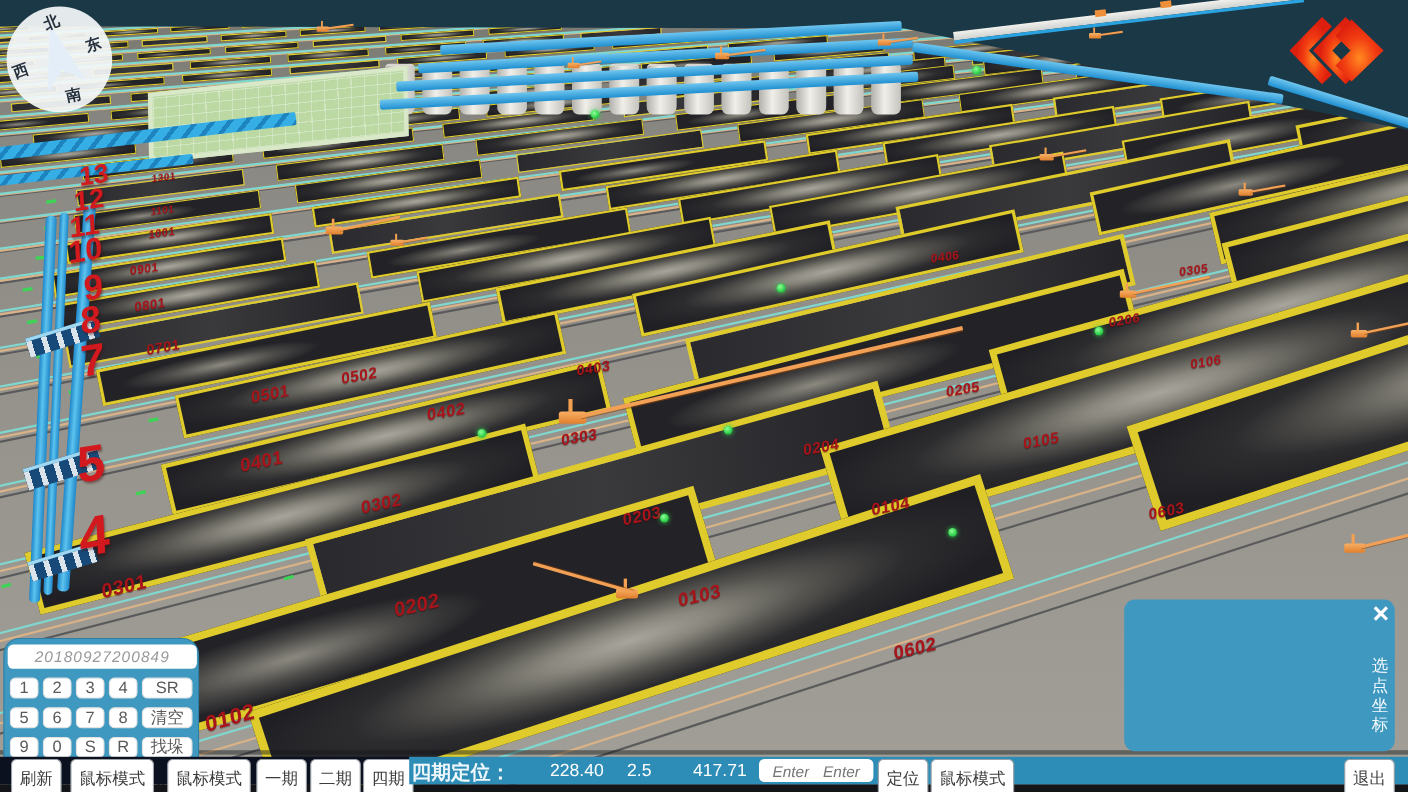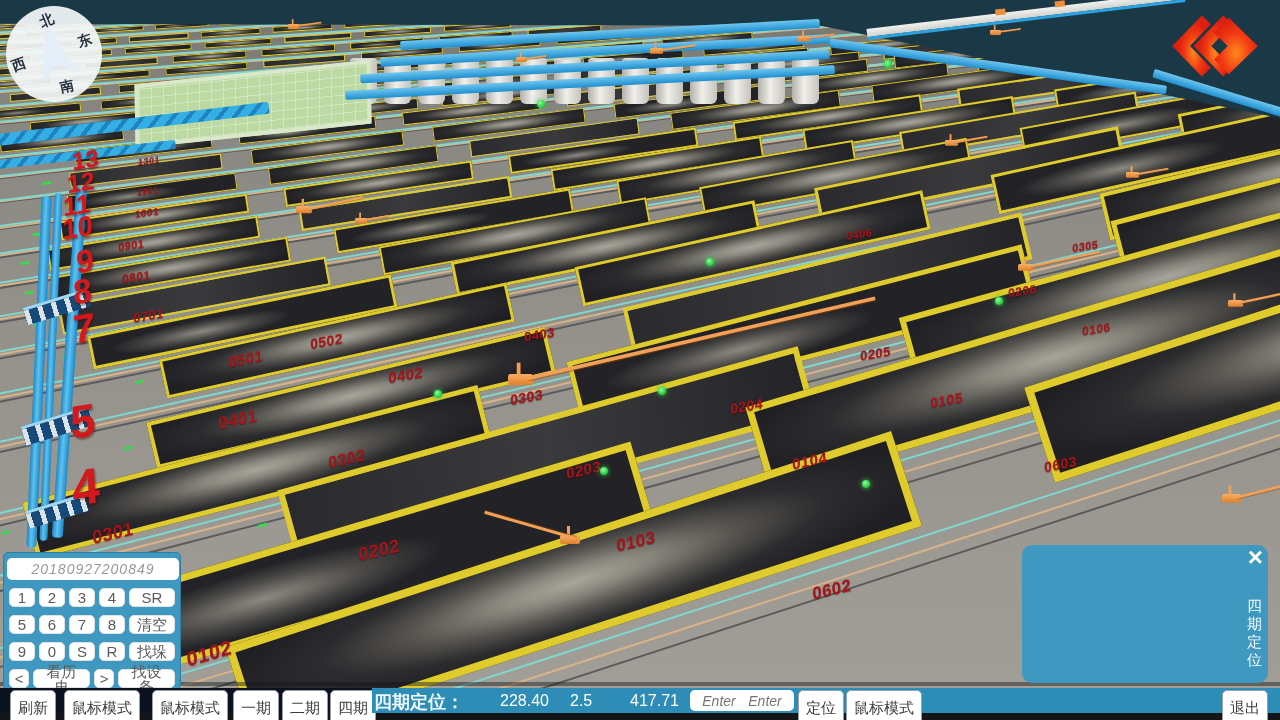--- a/index.html
+++ b/index.html
@@ -52,22 +52,22 @@
           box-shadow:0 1px 0 rgba(140,70,10,.5);}
   .dot{position:absolute;z-index:9;width:8px;height:8px;border-radius:50%;
        background:radial-gradient(circle at 40% 35%,#8cff96,#2ecf4a 60%,#1a9e33);box-shadow:0 0 5px #2ecf4a;}
   
   #compass{position:absolute;left:6px;top:6px;width:96px;height:96px;z-index:22;}
   #compass .dial{position:absolute;inset:0;border-radius:50%;background:rgba(245,248,250,.92);}
   #compass .dir{position:absolute;font-size:14px;font-weight:bold;color:#25303c;}
   
   #logo{position:absolute;left:1168px;top:12px;z-index:22;}
   
-  #keypad{position:absolute;left:3px;top:552px;width:178px;height:138px;z-index:20;
-          background:#3f98c0;border:1px solid #2e7ea3;border-radius:5px;box-sizing:border-box;padding:5px 3px;}
+  #keypad{position:absolute;left:3px;top:580px;width:178px;height:138px;z-index:20;
+          background:#3f98c0;border:1px solid #2e7ea3;border-radius:15px;box-sizing:border-box;padding:5px 3px;}
   #history{display:block;width:168px;height:20px;margin:0 auto;border:none;border-radius:5px;
            font-style:italic;color:#98999c;text-align:center;font-size:14px;background:#fff;
            font-family:"Liberation Sans",sans-serif;letter-spacing:1px;}
   .krow{display:flex;gap:4px;margin-top:8px;padding:0 2px;height:19px;}
   .kbtn{background:#fff;border:1px solid #e2e2e2;border-radius:5px;color:#5a5a5a;font-size:15px;
         display:flex;align-items:center;justify-content:center;line-height:1;cursor:pointer;}
   .k-xs{width:20px;flex:none;} .k-sm{width:26px;flex:none;} .k-lg{flex:1;}
   
   #infopanel{position:absolute;left:1022px;top:545px;width:246px;height:138px;z-index:20;
              background:#3f98c0;border-radius:10px;}
@@ -590,21 +590,21 @@
         <div class="krow">
           <button class="kbtn k-xs">&lt;</button>
           <button class="kbtn k-lg">看历史</button>
           <button class="kbtn k-xs">&gt;</button>
           <button class="kbtn k-lg">找设备</button>
         </div>
       </div>
   </div>
 
   <div id="infopanel">
-    <div id="ipside">四期定位</div>
+    <div id="ipside">选点坐标</div>
     <div id="ipclose">×</div>
   </div>
 
   <div id="bottombar">
     <div id="barrow">
       <div id="barleft">
           <button class="bbtn" style="left: 10px;">刷新</button>
           <button class="bbtn" style="left: 64px;">鼠标模式</button>
           <button class="bbtn" style="left: 152px;">鼠标模式</button>
           <button class="bbtn" style="left: 233px;">一期</button>

